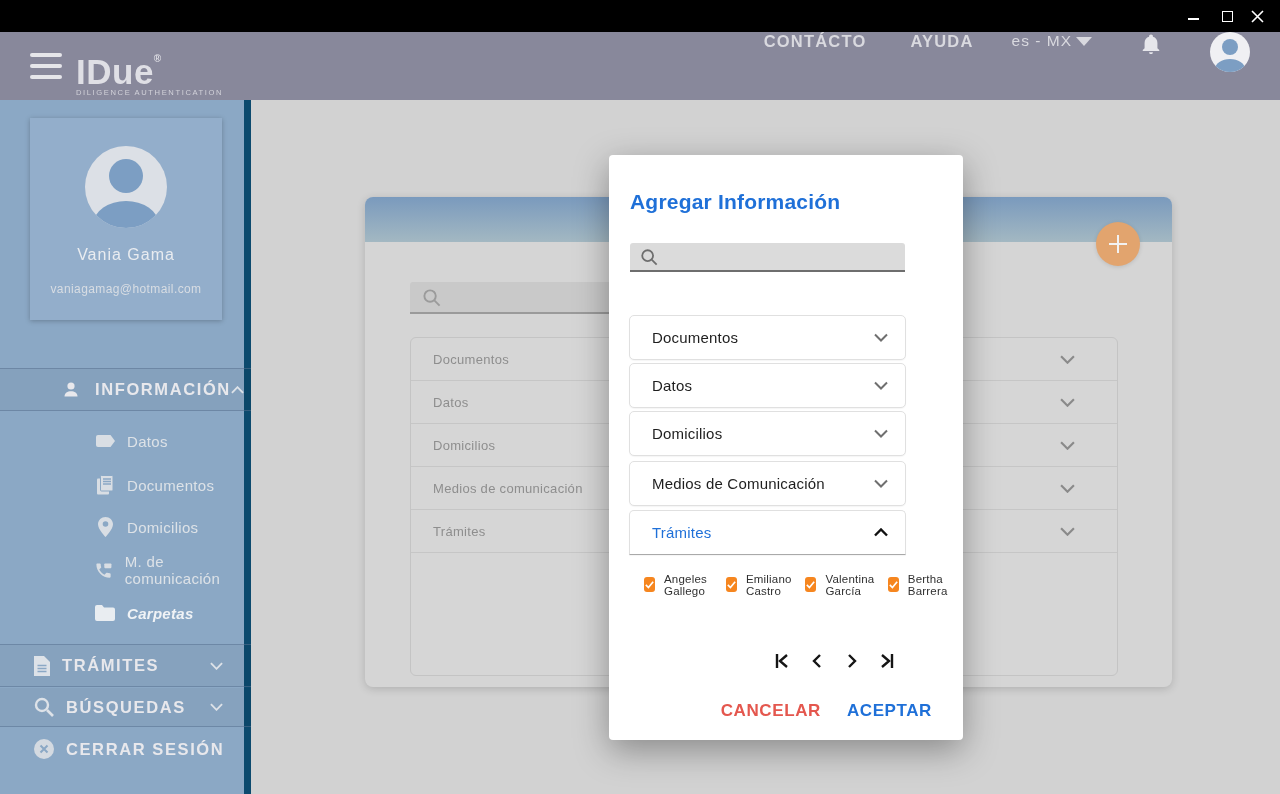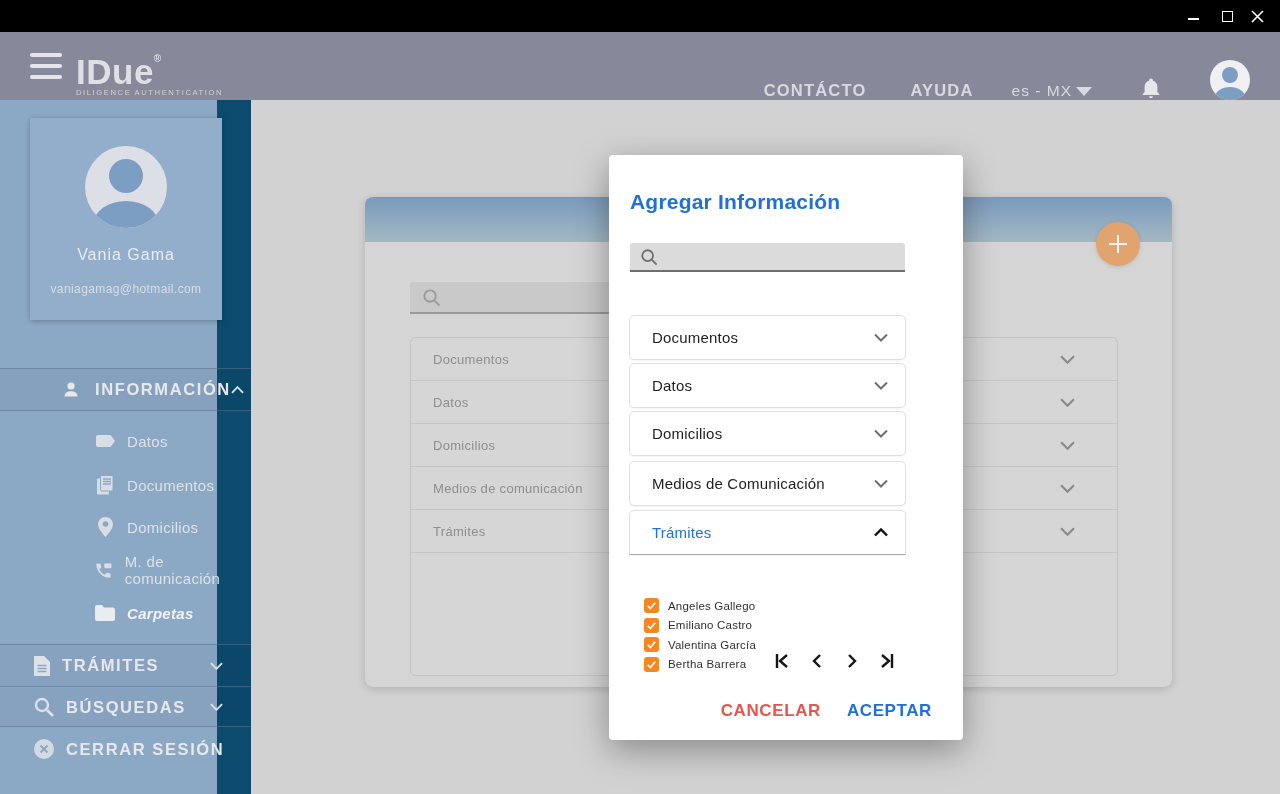--- a/index.html
+++ b/index.html
@@ -14,34 +14,34 @@
   .glyph-max { width:11px; height:11px; border:1.6px solid #fff; }
 
   
   .appbar { position:absolute; left:0; top:32px; width:1280px; height:68px; background:#88889B; z-index:50; }
   .hamburger { position:absolute; left:30px; top:21px; width:32px; height:26px; display:flex; flex-direction:column; justify-content:space-between; cursor:pointer; }
   .hamburger span { display:block; height:4px; background:#E6E6EA; border-radius:2px; }
   .logo { position:absolute; left:76px; top:8px; color:#DFDFE5; }
   .logo-main { font-size:35px; font-weight:bold; letter-spacing:0.5px; line-height:38px; }
   .logo-mark { font-size:10px; vertical-align:22px; }
   .logo-sub { font-size:7.6px; letter-spacing:1.6px; color:#D2D2DA; margin-top:-3px; }
-  .appnav { position:absolute; right:30px; top:0; height:68px; display:flex; align-items:flex-end; }
+  .appnav { position:absolute; right:30px; top:0; height:68px; display:flex; align-items:flex-start; }
   .appnav-link { color:#D9D9DF; font-size:16.5px; letter-spacing:1.2px; font-weight:bold; cursor:pointer; }
   .link-contacto { margin-right:44px; }
   .link-ayuda { margin-right:38px; }
   .locale-wrap { display:flex; align-items:center; margin-right:48px; cursor:pointer; }
   .locale-label { color:#D9D9DF; font-size:15.5px; letter-spacing:1px; margin-right:4px; }
   .caret-down { width:0; height:0; border-left:8px solid transparent; border-right:8px solid transparent; border-top:9px solid #D9D9DF; }
   .bell { margin-right:48px; cursor:pointer; display:flex; }
   .avatar-sm { width:40px; height:40px; border-radius:50%; background:#F0F0F3; position:relative; overflow:hidden; cursor:pointer; }
   .avatar-sm .head { position:absolute; left:12px; top:7px; width:16px; height:16px; border-radius:50%; background:#7C9EC3; }
   .avatar-sm .torso { position:absolute; left:5px; top:27px; width:30px; height:20px; border-radius:50%; background:#7C9EC3; }
 
   
-  .sidebar { position:absolute; left:0; top:100px; width:217px; height:694px; background:#8BA8C5; z-index:10; }
+  .sidebar { position:absolute; left:0; top:100px; width:244px; height:694px; background:#8BA8C5; z-index:10; }
   .profile-card { position:absolute; left:30px; top:18px; width:192px; height:202px; background:#93AECB; box-shadow:0 1px 5px rgba(0,0,0,0.25); }
   .avatar-lg { position:absolute; left:55px; top:28px; width:82px; height:82px; border-radius:50%; background:#DCE0E6; overflow:hidden; }
   .avatar-lg .head { position:absolute; left:24px; top:13px; width:34px; height:34px; border-radius:50%; background:#7C9EC3; }
   .avatar-lg .torso { position:absolute; left:9px; top:55px; width:64px; height:44px; border-radius:50%; background:#7C9EC3; }
   .profile-name { position:absolute; left:0; top:128px; width:100%; text-align:center; color:#E9ECF0; font-size:16px; letter-spacing:1px; }
   .profile-email { position:absolute; left:0; top:164px; width:100%; text-align:center; color:#D8DDE3; font-size:12px; letter-spacing:0.4px; }
 
   .side-section { position:absolute; left:0; width:251px; display:flex; align-items:center; cursor:pointer;
                   background:rgba(0,0,0,0.04); border-top:1px solid rgba(90,115,145,0.55); border-bottom:1px solid rgba(90,115,145,0.55); }
   .sec-info { top:268px; height:43px;padding-left:28px; }
@@ -87,21 +87,21 @@
   .modal-search input { flex:1; border:none; outline:none; background:transparent; font-size:14px; color:#444; margin-left:9px; font-family:inherit; }
 
   .acc { position:absolute; left:20px; width:277px; height:45px; background:#fff; border:1px solid #E0E0E0; border-radius:5px;
          display:flex; align-items:center; padding:0 17px 0 22px; cursor:pointer; box-shadow:0 1px 1px rgba(0,0,0,0.04); }
   .acc-0{ top:160px; } .acc-1{ top:208px; } .acc-2{ top:256px; } .acc-3{ top:306px; } .acc-4{ top:355px; }
   .acc-label { font-size:15px; color:#1E1E1E; letter-spacing:0.2px; }
   .acc .chev { margin-left:auto; display:flex; }
   .acc.expanded { border-bottom:1px solid #A9A9A9; border-radius:5px 5px 0 0; }
   .acc.expanded .acc-label { color:#1F70D8; }
 
-  .checklist { position:absolute; left:35px; top:441px; display:flex; flex-direction:column;justify-content:space-between; }
+  .checklist { position:absolute; left:35px; top:420px; display:flex; flex-direction:row;justify-content:space-between; }
   .check-row { display:flex; align-items:center; height:19.5px; cursor:pointer; }
   .checkbox { width:15px; height:15px; border-radius:3px; background:#F6861F; display:flex; align-items:center; justify-content:center; }
   .check-label { margin-left:9px; font-size:11.5px; color:#303030; letter-spacing:0.2px; }
 
   .pagination { position:absolute; left:162px; top:495px; display:flex; align-items:center; gap:13px; }
   .pg-btn { width:22px; height:22px; display:flex; align-items:center; justify-content:center; cursor:pointer; }
 
   .modal-footer { position:absolute; right:31px; top:546px; display:flex; align-items:center; gap:26px; }
   .btn-text { background:none; border:none; font-family:inherit; font-size:17px; font-weight:bold; letter-spacing:0.6px; cursor:pointer; }
   .btn-cancel { color:#E4574E; }

